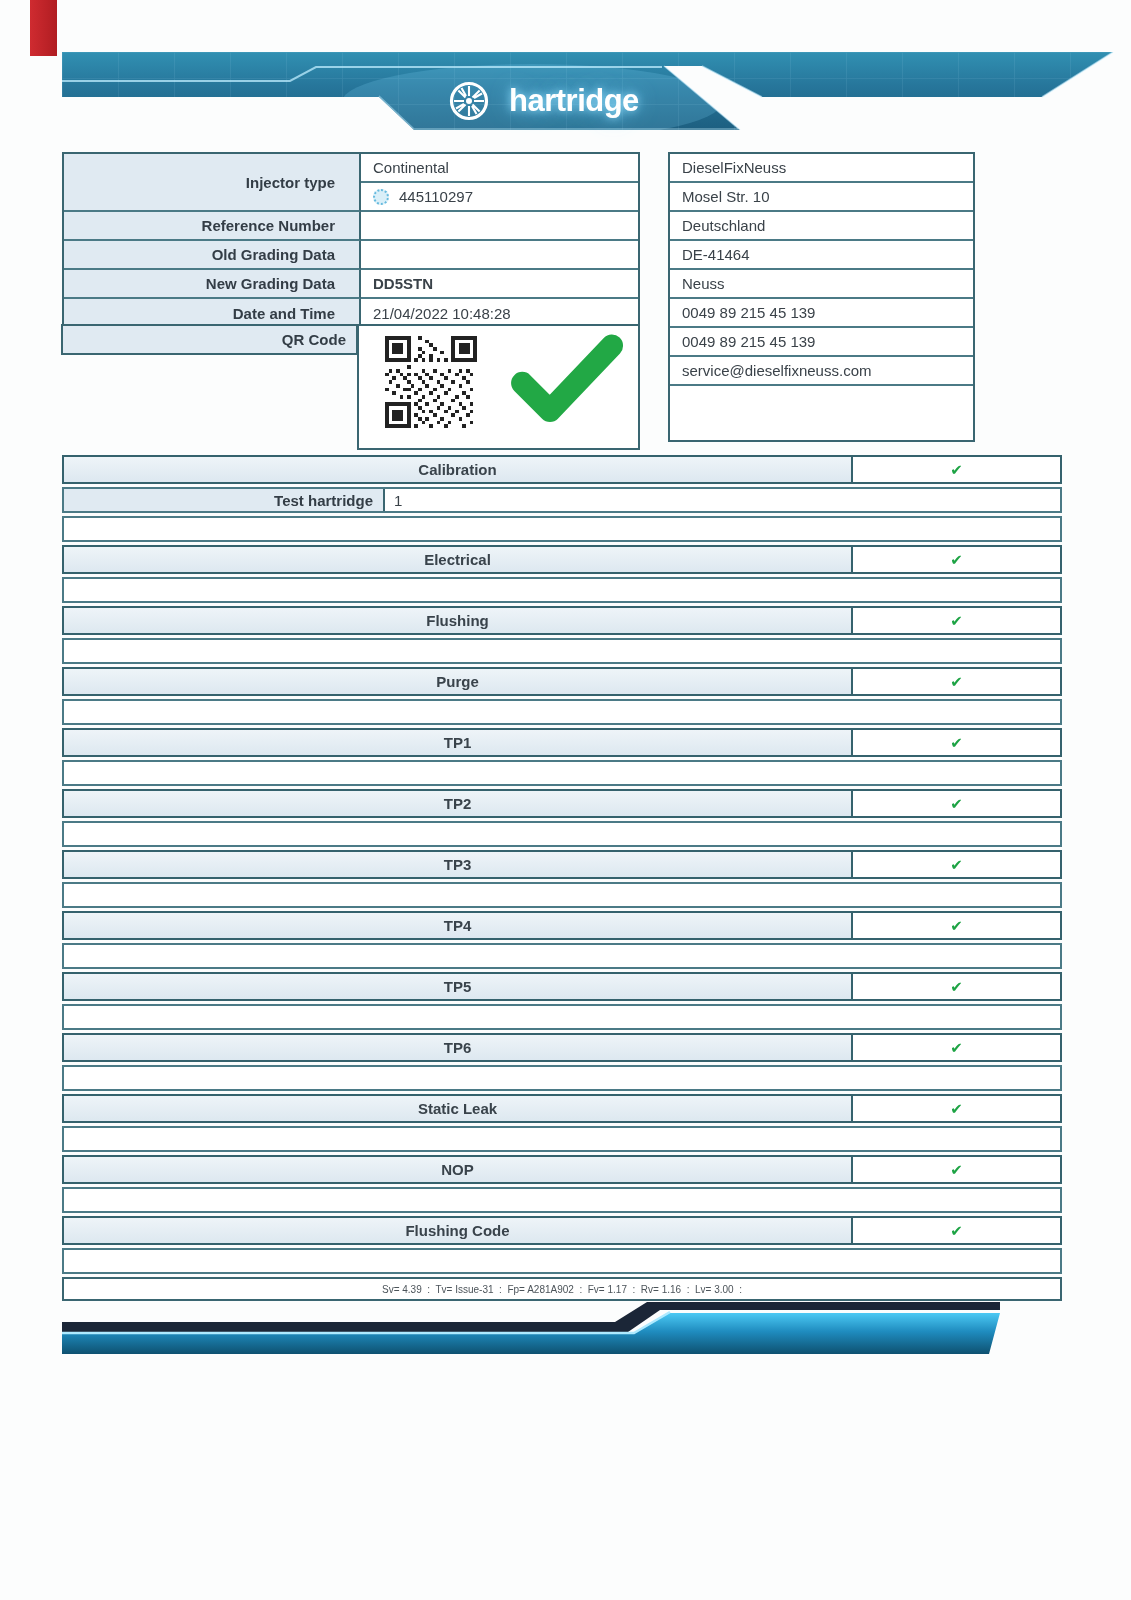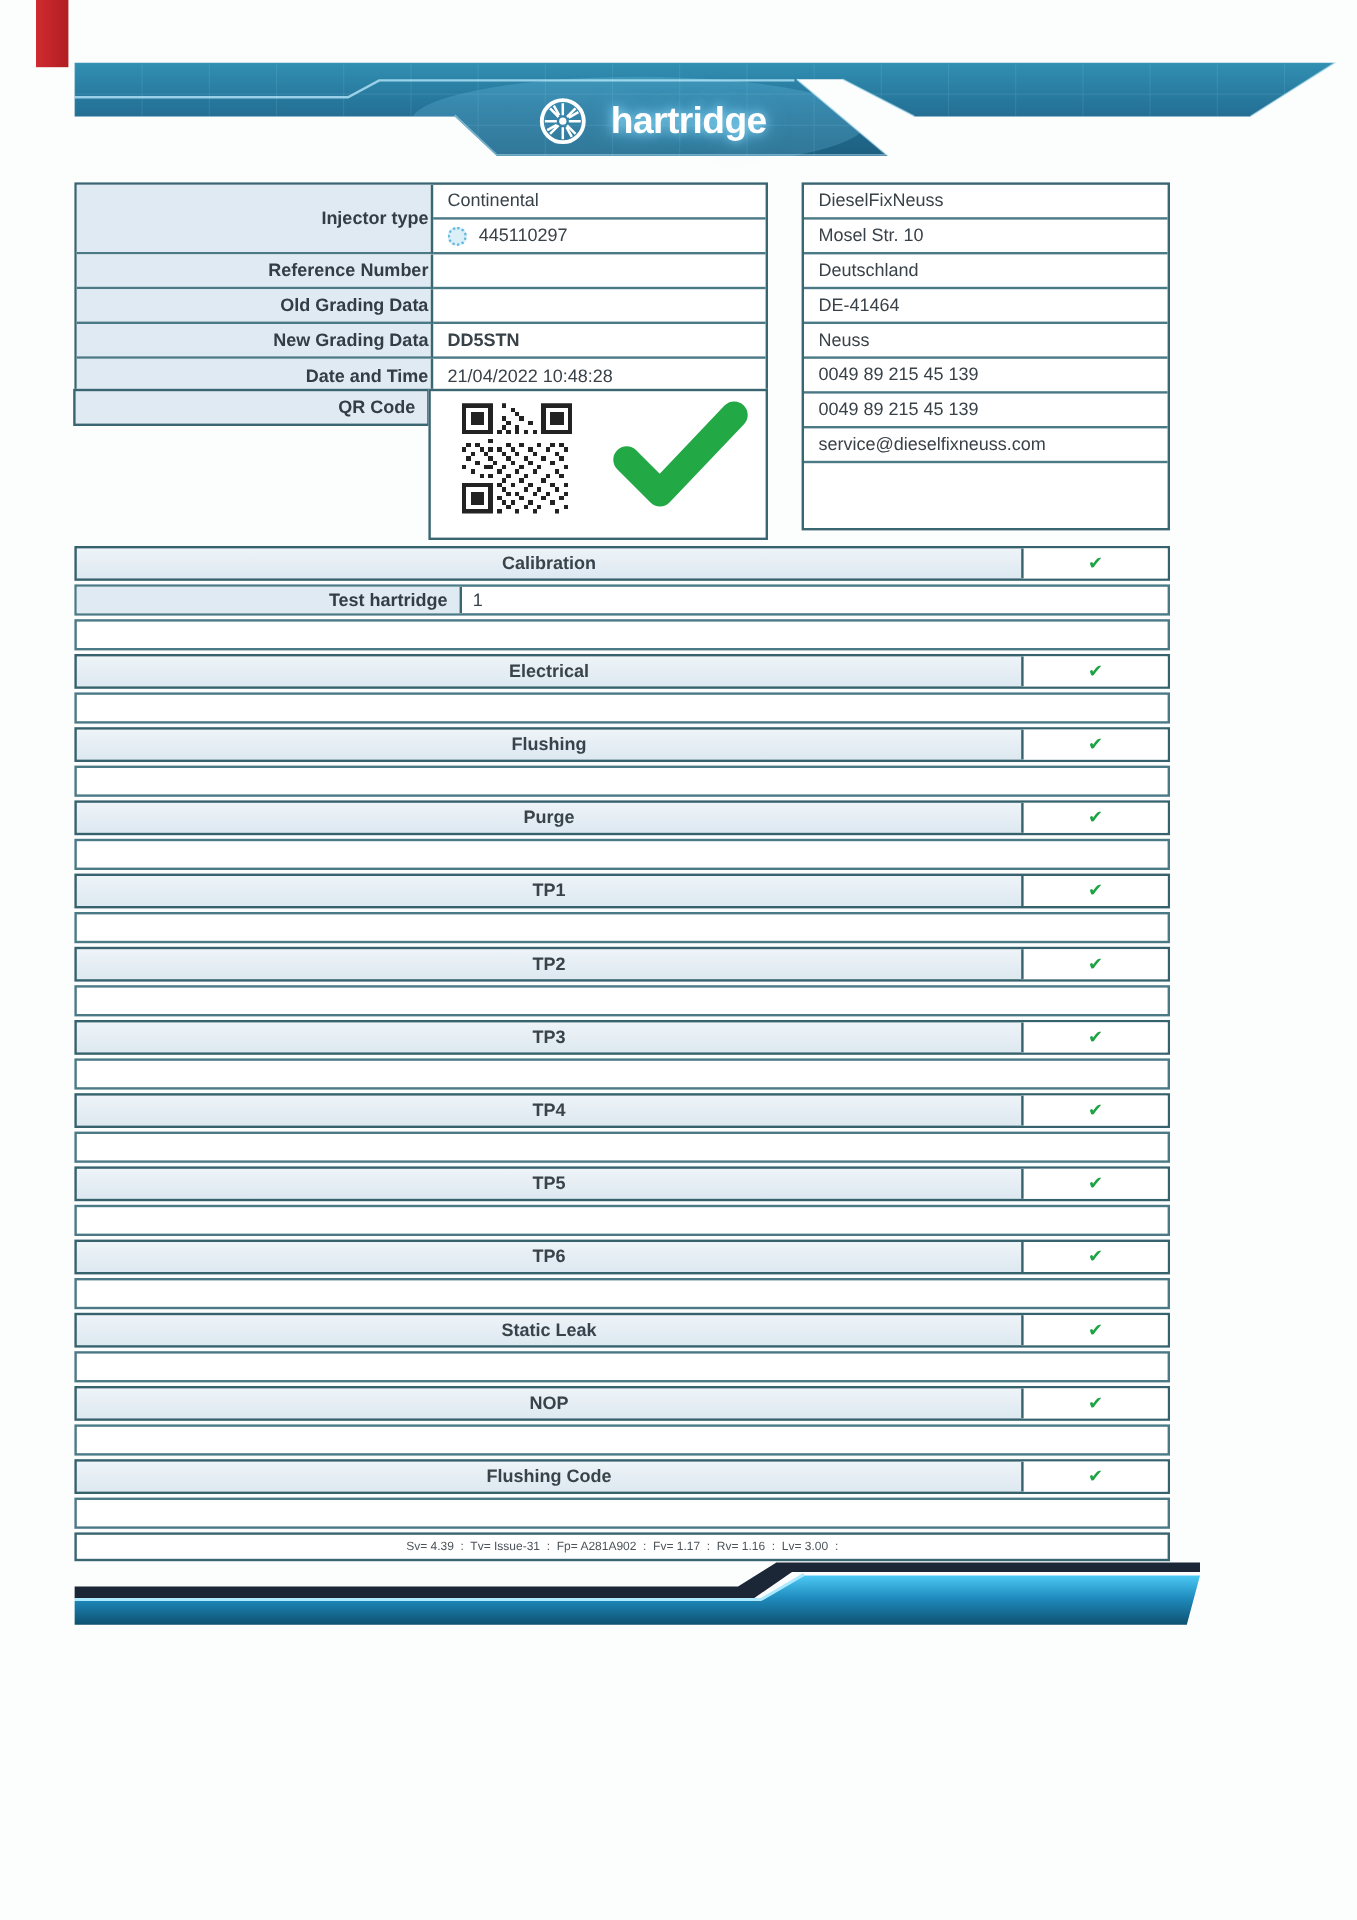--- a/index.html
+++ b/index.html
@@ -16,21 +16,21 @@
   .logo{position:absolute;left:386px;top:28px;display:flex;align-items:center;gap:19px;}
   .logo-text{font-size:31px;font-weight:700;letter-spacing:-0.5px;color:#ffffff;
              text-shadow:0 0 9px rgba(150,225,255,.95),0 0 20px rgba(110,205,250,.75);}
 
   
   .info-table{position:absolute;left:62px;top:152px;width:578px;
               display:grid;grid-template-columns:297px 1fr;grid-auto-rows:29px;
               border:2px solid #3a6671;box-sizing:border-box;background:#fff;font-size:15px;}
   .info-table .lbl{background:#e0eaf2;border-right:2px solid #3a6671;border-bottom:2px solid #4b7a86;
                    font-weight:700;color:#333d46;display:flex;align-items:center;justify-content:flex-end;
-                   padding-right:2px;box-sizing:border-box;}
+                   padding-right:24px;box-sizing:border-box;}
   .info-table .val{border-bottom:2px solid #4b7a86;display:flex;align-items:center;
                    padding-left:12px;box-sizing:border-box;}
   .info-table .span2{grid-row:span 2;}
   .info-table .last{border-bottom:none;}
   .bold{font-weight:700;}
   .dot-circle{width:12px;height:12px;border:2px dotted #66bade;border-radius:50%;
               background:rgba(150,210,235,.35);display:inline-block;margin-right:10px;flex:0 0 auto;}
 
   .qr-label-cell{position:absolute;left:61px;top:324px;width:297px;height:31px;box-sizing:border-box;
                  border:2px solid #3a6671;background:#e0eaf2;font-weight:700;font-size:15px;color:#333d46;
@@ -40,21 +40,21 @@
   .qr-img{position:absolute;left:24px;top:10px;}
   .big-check{position:absolute;left:148px;top:8px;}
 
   .contact-table{position:absolute;left:668px;top:152px;width:307px;box-sizing:border-box;
                  border:2px solid #3a6671;background:#fff;font-size:15px;}
   .contact-row{height:29px;box-sizing:border-box;border-bottom:2px solid #4b7a86;
                display:flex;align-items:center;padding-left:12px;}
   .contact-stub{height:54px;border-bottom:none;}
 
   
-  .sections{position:absolute;left:62px;top:455px;width:913px;}
+  .sections{position:absolute;left:62px;top:455px;width:1000px;}
   .sec-header{display:flex;height:29px;box-sizing:border-box;border:2px solid #35626d;
               background:linear-gradient(#eef4f8,#dde8f0);margin-bottom:3px;}
   .sec-label{flex:0 0 787px;display:flex;align-items:center;justify-content:center;
              font-weight:700;font-size:15px;color:#39434b;}
   .sec-checkcell{flex:1;border-left:2px solid #35626d;background:#fff;
                  display:flex;align-items:center;justify-content:center;}
   .check-glyph{color:#1da344;font-weight:700;font-size:15px;line-height:1;}
   .sec-comment{height:26px;box-sizing:border-box;border:2px solid #4b7a86;background:#fff;margin-bottom:3px;}
   .tc-row{display:flex;height:26px;box-sizing:border-box;margin-bottom:3px;border:2px solid #4b7a86;background:#fff;}
   .tc-label{flex:0 0 321px;background:#e0eaf2;border-right:2px solid #3a6671;font-weight:700;font-size:15px;

